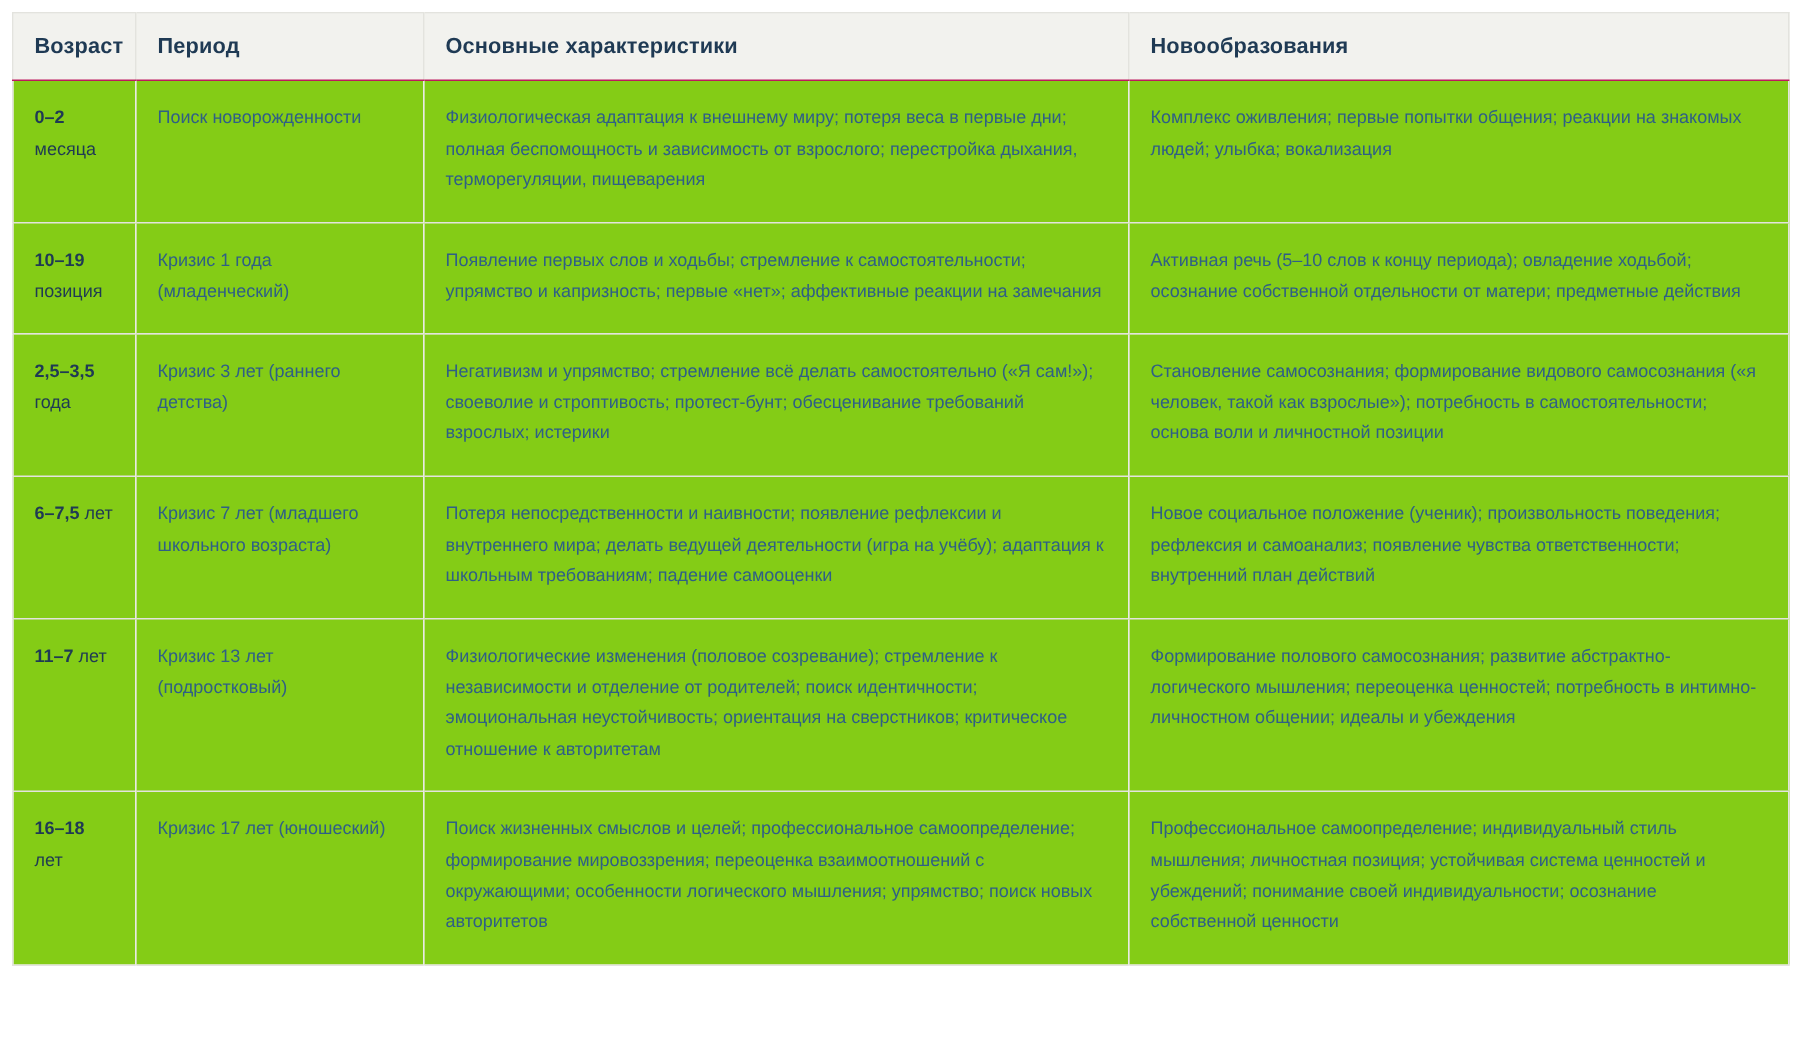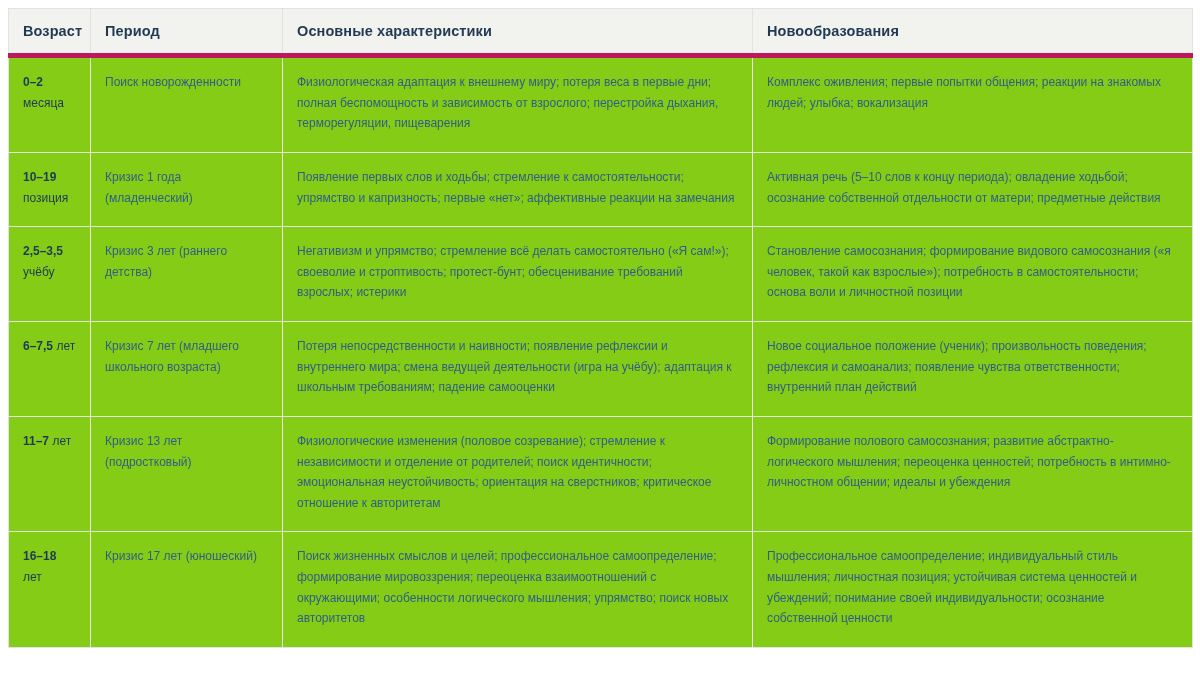--- a/index.html
+++ b/index.html
@@ -35,21 +35,21 @@
   table.crisis-table col.col-new    { width: 440px; }
 
   thead th {
     background: #f2f2ee;
     color: #1f3a54;
     font-size: 14.5px;
     font-weight: bold;
     text-align: left;
     padding: 14px 14px 14px 14px;
     border-right: 1px solid #e3e3de;
-    border-bottom: 5px solid #be185d;
+    border-bottom: 1px solid #be185d;
     vertical-align: middle;
     letter-spacing: 0.1px;
     white-space: nowrap;
   }
   thead th:last-child { border-right: none; }
 
   tbody td {
     font-size: 12px;
     line-height: 1.72;
     color: #2f5f86;
@@ -117,34 +117,34 @@
           <span class="age-unit">позиция</span>
         </td>
         <td class="cell-period">Кризис 1 года (младенческий)</td>
         <td class="cell-char">Появление первых слов и ходьбы; стремление к самостоятельности; упрямство и капризность; первые «нет»; аффективные реакции на замечания</td>
         <td class="cell-new">Активная речь (5–10 слов к концу периода); овладение ходьбой; осознание собственной отдельности от матери; предметные действия</td>
       </tr>
 
       <tr>
         <td class="cell-age">
           <span class="age-range">2,5–3,5</span>
-          <span class="age-unit">учёбу</span>
+          <span class="age-unit">года</span>
         </td>
         <td class="cell-period">Кризис 3 лет (раннего детства)</td>
         <td class="cell-char">Негативизм и упрямство; стремление всё делать самостоятельно («Я сам!»); своеволие и строптивость; протест-бунт; обесценивание требований взрослых; истерики</td>
         <td class="cell-new">Становление самосознания; формирование видового самосознания («я человек, такой как взрослые»); потребность в самостоятельности; основа воли и личностной позиции</td>
       </tr>
 
       <tr>
         <td class="cell-age">
           <span class="age-range">6–7,5</span>
           <span class="age-unit">лет</span>
         </td>
         <td class="cell-period">Кризис 7 лет (младшего школьного возраста)</td>
-        <td class="cell-char">Потеря непосредственности и наивности; появление рефлексии и внутреннего мира; смена ведущей деятельности (игра на учёбу); адаптация к школьным требованиям; падение самооценки</td>
+        <td class="cell-char">Потеря непосредственности и наивности; появление рефлексии и внутреннего мира; делать ведущей деятельности (игра на учёбу); адаптация к школьным требованиям; падение самооценки</td>
         <td class="cell-new">Новое социальное положение (ученик); произвольность поведения; рефлексия и самоанализ; появление чувства ответственности; внутренний план действий</td>
       </tr>
 
       <tr>
         <td class="cell-age">
           <span class="age-range">11–7</span>
           <span class="age-unit">лет</span>
         </td>
         <td class="cell-period">Кризис 13 лет (подростковый)</td>
         <td class="cell-char">Физиологические изменения (половое созревание); стремление к независимости и отделение от родителей; поиск идентичности; эмоциональная неустойчивость; ориентация на сверстников; критическое отношение к авторитетам</td>

